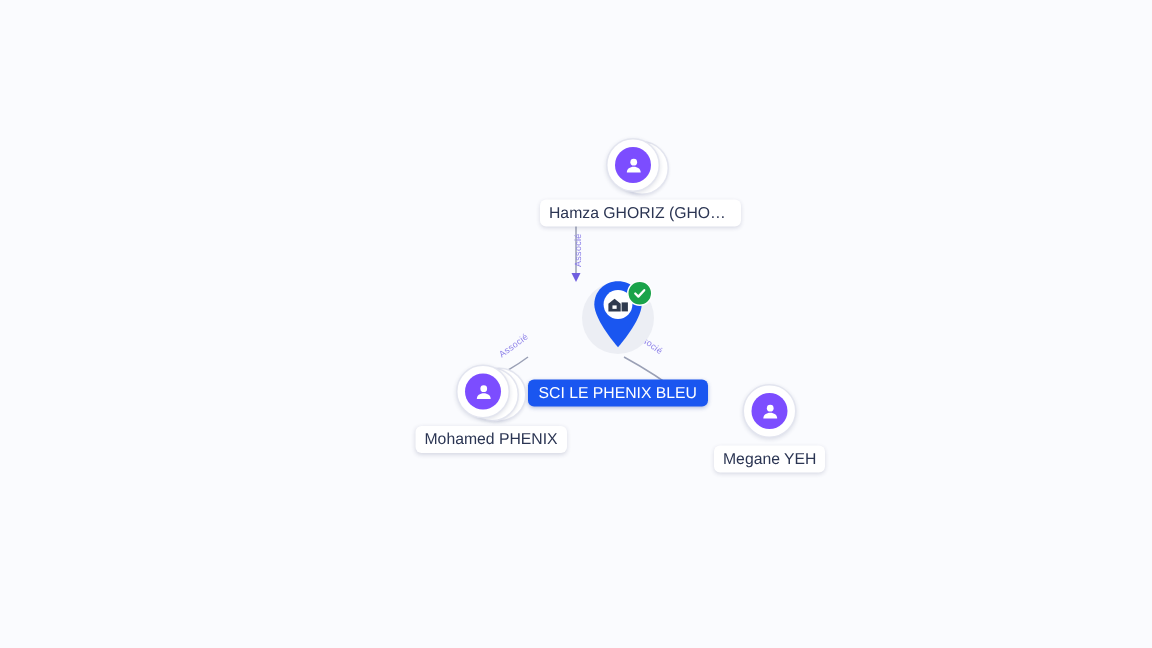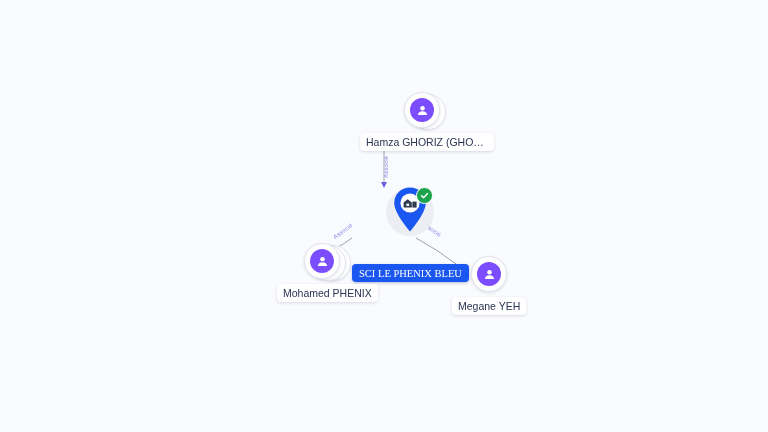--- a/index.html
+++ b/index.html
@@ -128,30 +128,29 @@
     border-radius: 50%;
     background: #1aa34a;
     border: 1.5px solid #ffffff;
     display: flex;
     align-items: center;
     justify-content: center;
   }
   .verified-badge svg { display: block; }
 
   .company-label {
-    margin-top: 18px;
+    margin-top: 7px;
     background: #1a56f0;
     color: #ffffff;
     font-size: 10.5px;
     line-height: 13px;
     padding: 2.5px 7px;
     border-radius: 4px;
     white-space: nowrap;
     box-shadow: 0 1px 3px rgba(20,50,150,0.30);
-    font-family: Liberation Serif, serif;
   }
 
   
   .edge-label {
     position: absolute;
     color: #8b7ee8;
     font-size: 6px;
     line-height: 7px;
     white-space: nowrap;
     letter-spacing: 0.2px;
@@ -160,21 +159,21 @@
     transform: rotate(-90deg);
     transform-origin: left top;
   }
   .edge-label.diag-left  { transform: rotate(-36deg); }
   .edge-label.diag-right { transform: rotate(36deg); }
 
   
   #node-hamza   { left: 360px; top: 92px; }
   #node-company { left: 352px; top: 186px; }
   #node-mohamed { left: 277px; top: 243px; }
-  #node-megane  { left: 452px; top: 256px; }
+  #node-megane  { left: 476px; top: 256px; }
 </style>
 </head>
 <body>
 
 <div id="graph-canvas">
 
   <svg id="edge-layer" viewBox="0 0 768 432" xmlns="http://www.w3.org/2000/svg">
 
     <line x1="384" y1="143" x2="384" y2="186" stroke="#9aa0b5" stroke-width="1"></line>
     <path d="M 384 188 L 381 182 L 387 182 Z" fill="#6f5ee0"></path>

